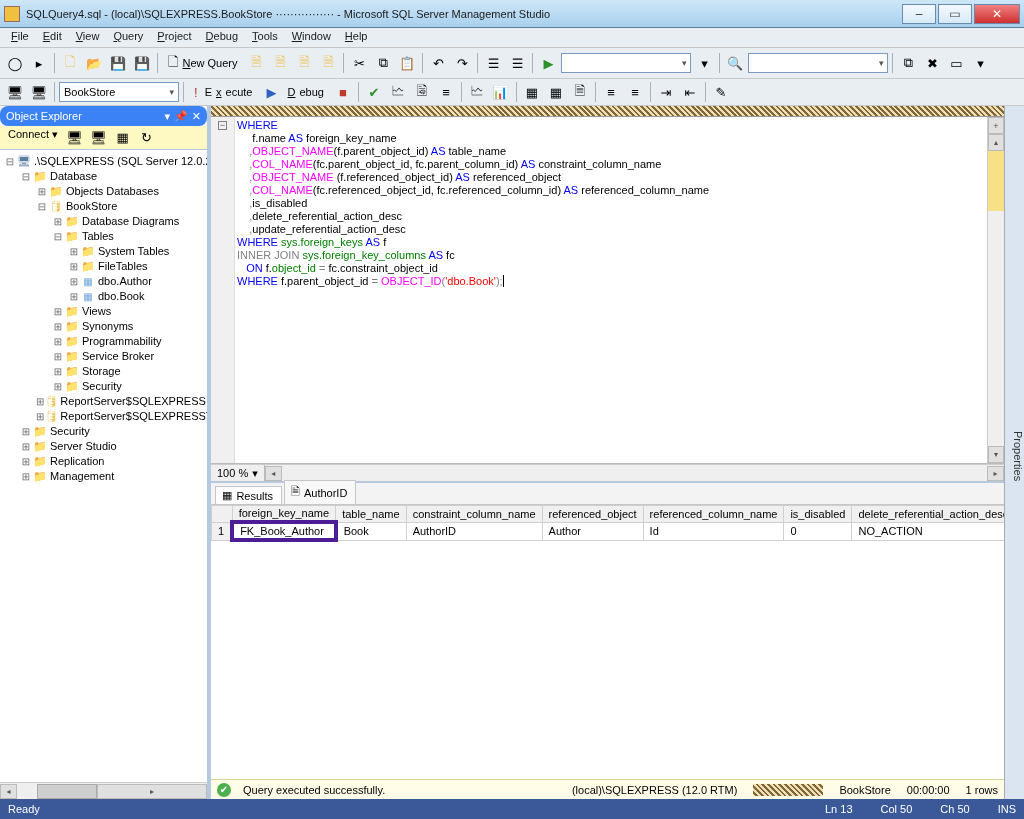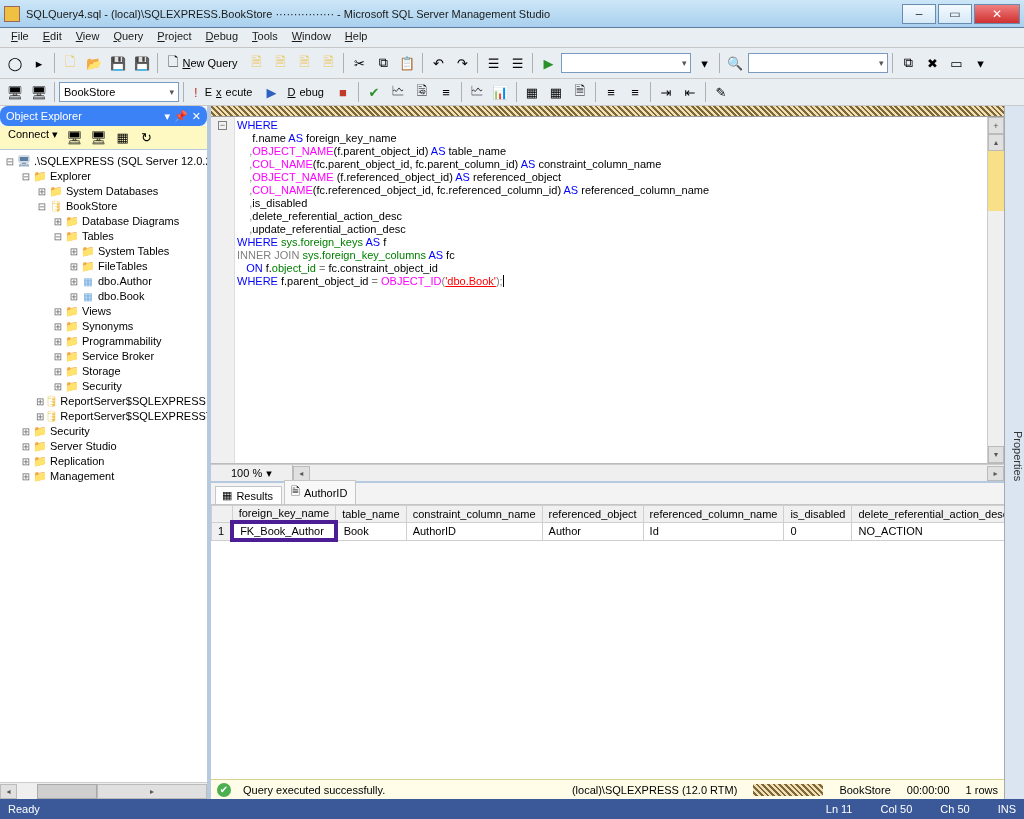--- a/index.html
+++ b/index.html
@@ -71,31 +71,31 @@
 
 
 .editor-wrap { flex:0 0 347px; display:flex; border-bottom:1px solid #bbb; min-height:0; }
 .gutter { width:24px; background:#f0f0f0; border-right:1px solid #ddd; display:flex; flex-direction:column; align-items:center; padding-top:4px;}
 .gutter .minus { width:9px; height:9px; border:1px solid #808080; display:flex; align-items:center; justify-content:center; font-size:9px; color:#606060; line-height:1;}
 .code { flex:1; font-family:Consolas, monospace; font-size:12px; white-space:pre; padding:2px 0 0 2px; color:#000; overflow:auto; line-height:13px; }
 .kw { color:#0000ff; }
 .fn { color:#ff00ff; }
 .gray { color:#808080; }
 .green { color:#008000; }
-.str { color:#ff0000;text-decoration:underline; }
+.str { color:#ff0000; }
 .cursor { border-right:1px solid #000; animation:blink 1s steps(1) infinite; }
 @keyframes blink { 50% {border-color:transparent;} }
 
 .ed-vsb { width:17px; background:#efefef; border-left:1px solid #ccc; display:flex; flex-direction:column;}
 .ed-vsb .arrow { height:17px; background:#e0e0e0; border:1px solid #bbb; display:flex; align-items:center; justify-content:center; font-size:8px; color:#555;}
 .ed-vsb .track { flex:1; background:#efefef; position: relative;}
 .ed-vsb .amber { position:absolute; left:0; right:0; top:0; height:60px; background:#f8e088;}
 .ed-hsb { height:17px; background:#efefef; border-top:1px solid #ccc; display:flex; align-items:center;}
 .ed-hsb .arrow { width:17px; height:15px; background:#e0e0e0; border:1px solid #bbb; display:flex; align-items:center; justify-content:center; font-size:8px; color:#555;}
-.ed-hsb .zoom { padding:0 20px; border-right:1px solid #bbb; display:flex; align-items:center; gap:4px; height:100%;}
+.ed-hsb .zoom { padding:0 6px; border-right:1px solid #bbb; display:flex; align-items:center; gap:4px; height:100%;}
 
 
 .prop-tab { width:20px; background:#dbe5f1; border-left:1px solid #aaa; writing-mode:vertical-rl; text-align:center; padding-top:8px; font-size:11px; color:#333;}
 
 
 .res-area { flex:1; display:flex; flex-direction:column; border-top:2px solid #b6c9df; min-height:0;}
 .res-tabs { height:22px; background:#f3f3f3; display:flex; align-items:flex-end; padding-left:4px; border-bottom:1px solid #c6c6c6;}
 .res-tab { border:1px solid #c6c6c6; border-bottom:none; padding:2px 8px 2px 6px; margin-right:2px; background:#f8f8f8; display:flex; align-items:center; gap:4px;}
 .res-tab.active { background:#fff; }
 .res-grid { flex:1; background:#fff; overflow:auto;}
@@ -314,26 +314,26 @@
         </div>
       <div class="tb-btn">
           <span class="ico">↻</span>
         </div>
     </div>
     <div class="tree">
       <ul>
         <li class="wraprow">
           <span class="tw">⊟</span><span class="nd-ico srv-ico">🖥</span><span>.\SQLEXPRESS (SQL Server 12.0.2269 - A</span>
           <ul>
-            <li class="wraprow"><span class="tw">⊟</span><span class="nd-ico folder-ico">📁</span><span>Explorer</span>
+            <li class="wraprow"><span class="tw">⊟</span><span class="nd-ico folder-ico">📁</span><span>Database</span>
               <ul>
                 <li>
                     <span class="tw">⊞</span>
                     <span class="nd-ico folder-ico">📁</span>
-                    <span>System Databases</span>
+                    <span>Objects Databases</span>
                   </li>
                 <li class="wraprow"><span class="tw">⊟</span><span class="nd-ico db-ico">🛢</span><span>BookStore</span>
                   <ul>
                     <li>
                         <span class="tw">⊞</span>
                         <span class="nd-ico folder-ico">📁</span>
                         <span>Database Diagrams</span>
                       </li>
                     <li class="wraprow"><span class="tw">⊟</span><span class="nd-ico folder-ico">📁</span><span>Tables</span>
                       <ul>
@@ -525,17 +525,17 @@
       </div>
     </div>
   </div>
 
   <div class="prop-tab">Properties</div>
 </div>
 
 <div class="statusbar">
   <span>Ready</span>
   <div class="sbspacer"></div>
-  <span>Ln 11</span>
+  <span>Ln 13</span>
   <span>Col 50</span>
   <span>Ch 50</span>
   <span>INS</span>
 </div>
 
 </body></html>

